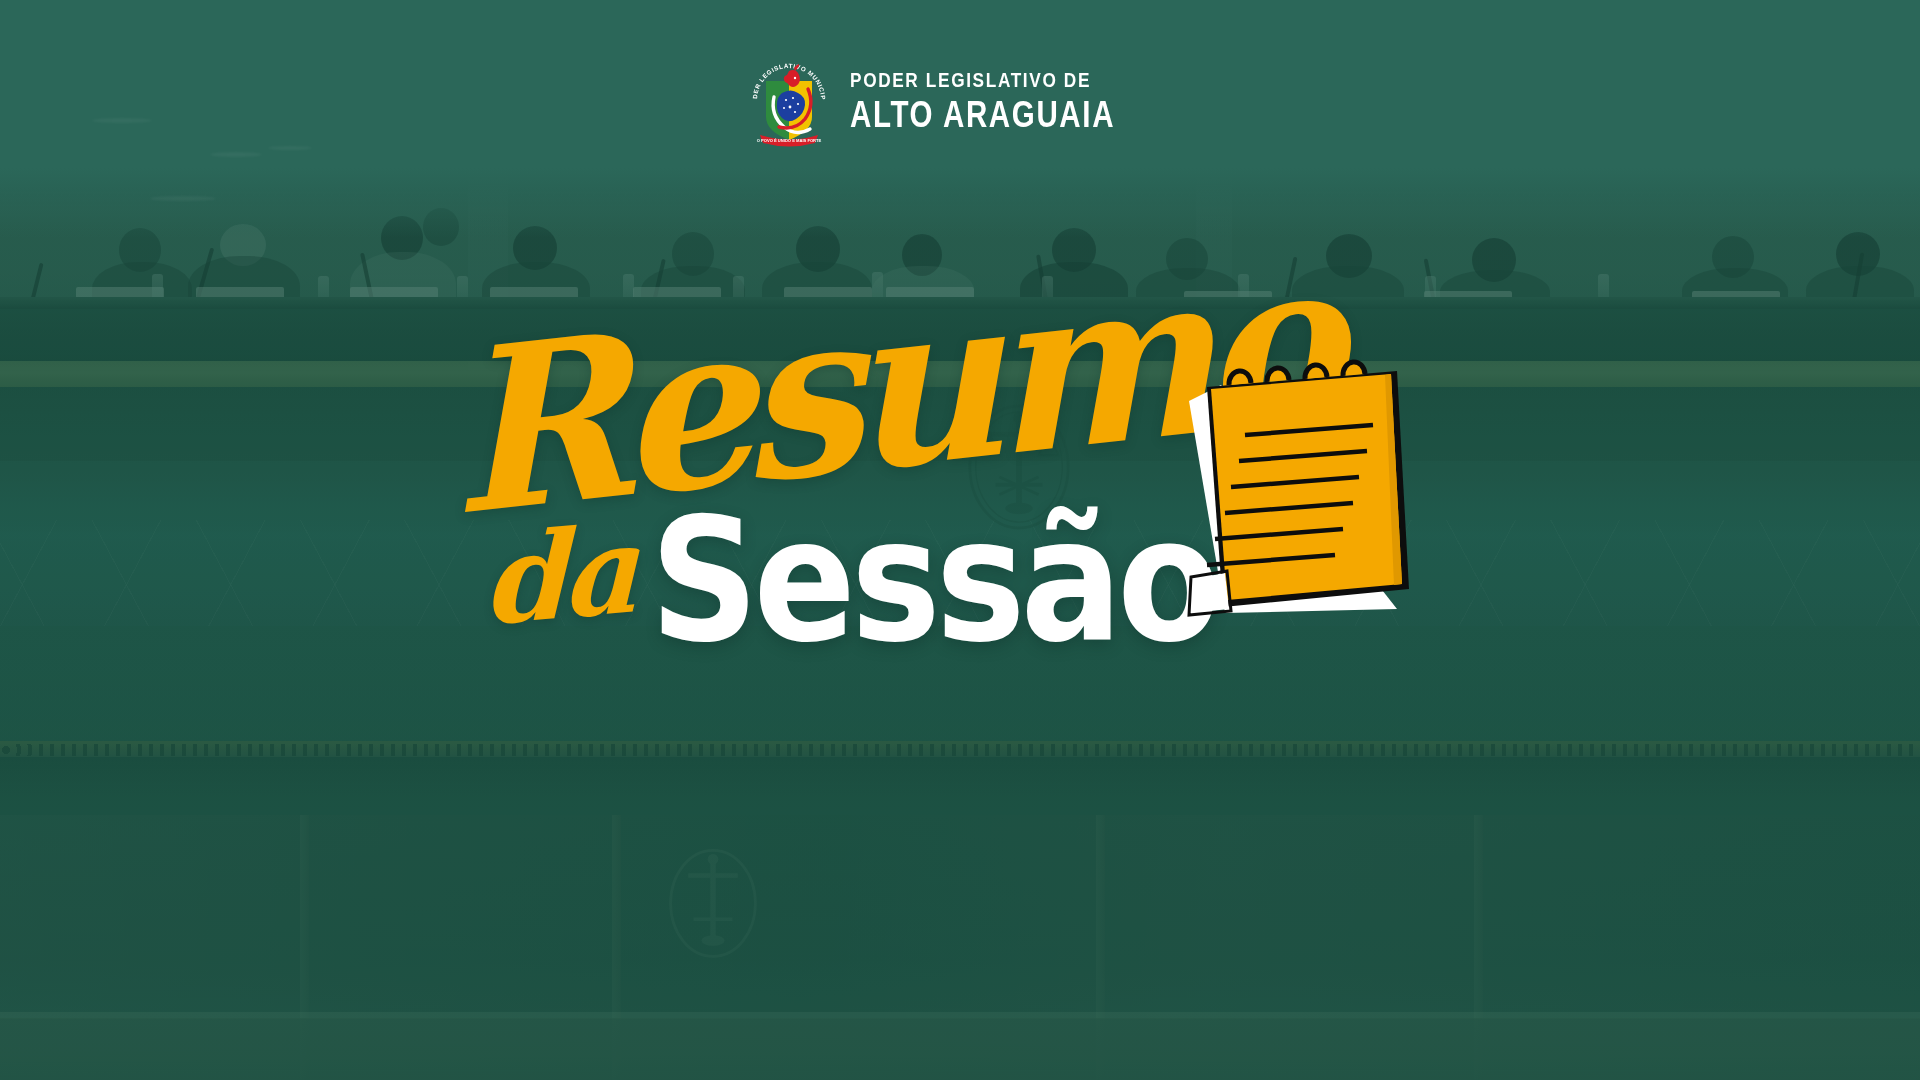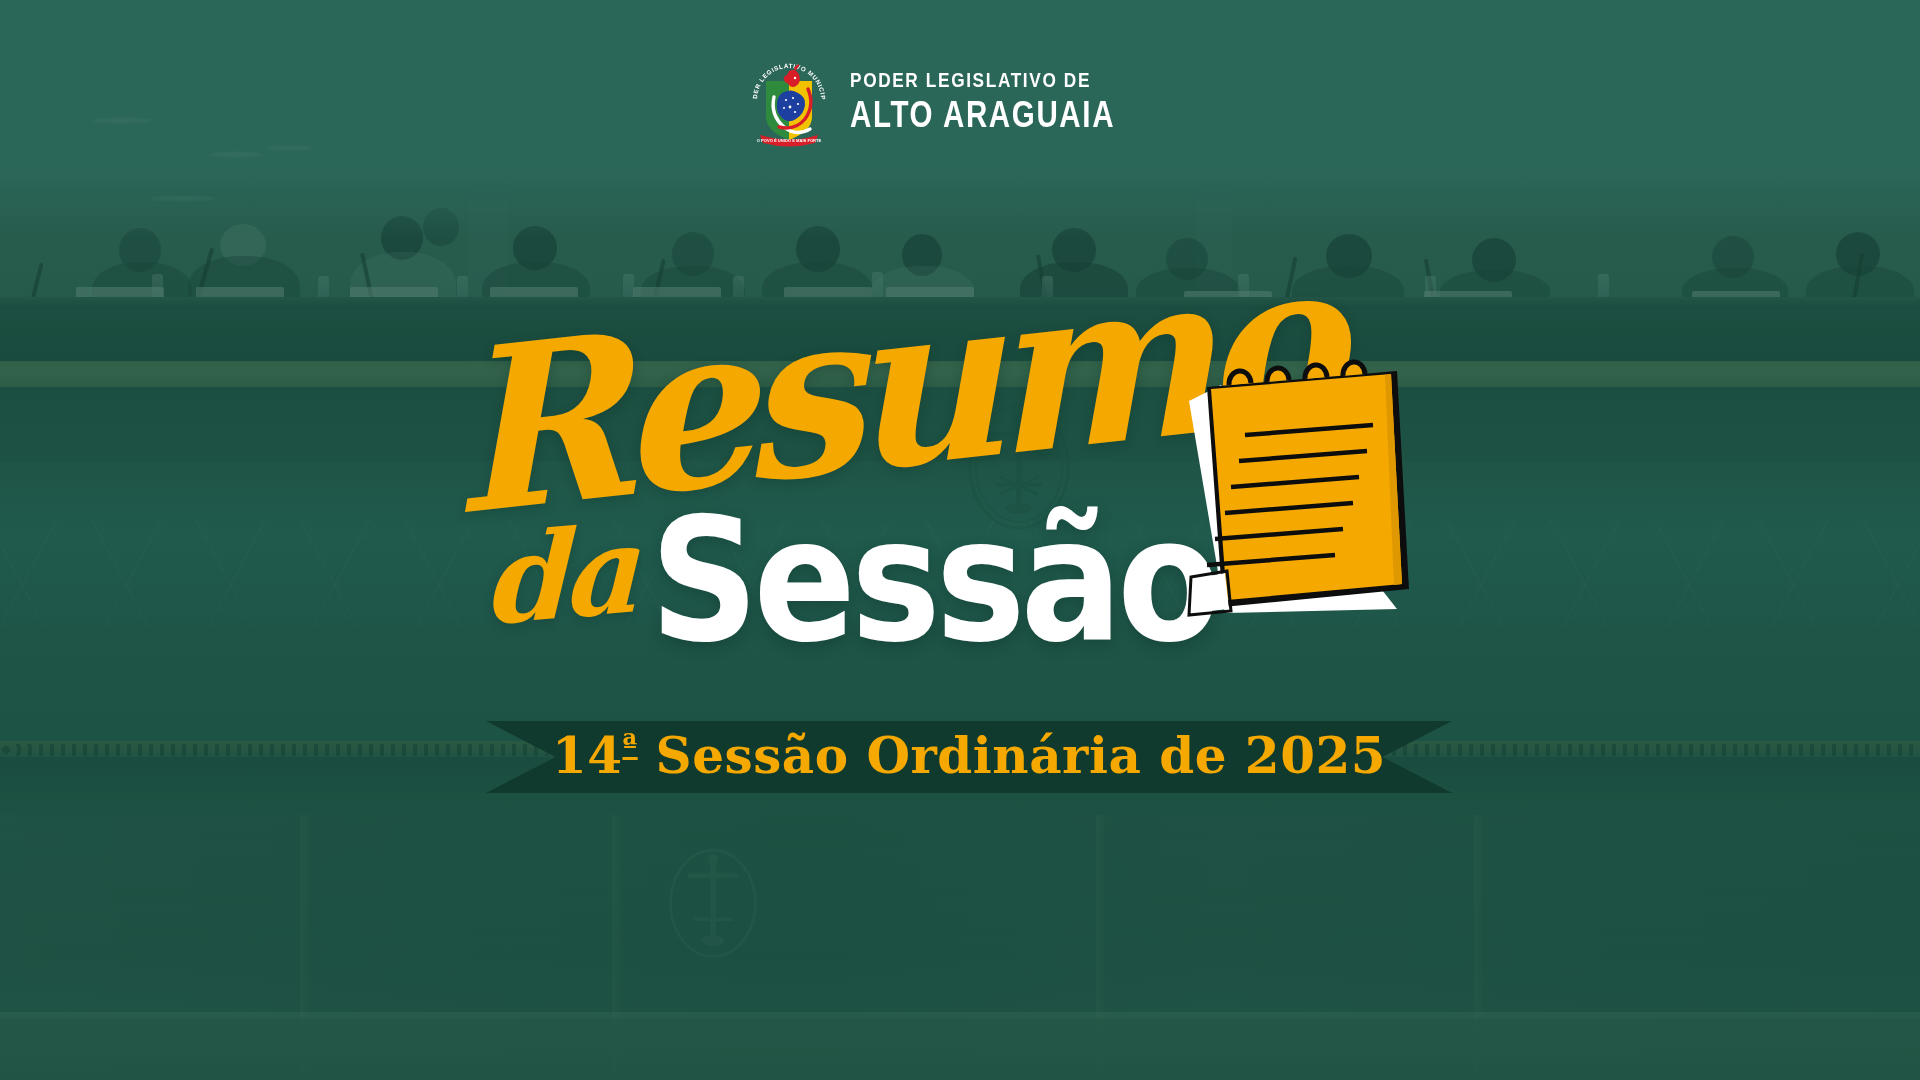--- a/index.html
+++ b/index.html
@@ -646,17 +646,14 @@
       <line x1="46" y1="130" x2="174" y2="120"></line>
       <line x1="40" y1="156" x2="168" y2="146"></line>
       <line x1="30" y1="182" x2="158" y2="172"></line>
       <line x1="22" y1="208" x2="150" y2="198"></line>
     </g>
 
     <path d="M8 222 L40 216 L44 252 L6 256 Z" fill="#ffffff"></path>
     <path d="M6 220 L42 214 L46 254 L4 258 Z" fill="none" stroke="#0d0d0d" stroke-width="3"></path>
   </svg>
 
-  <div class="ribbon">
-    <div class="ribbon-text"><span>14</span><span class="ribbon-ord">ª</span><span> Sessão Ordinária de 2025</span></div>
-  </div>
 
 </div>
 
 </body></html>

